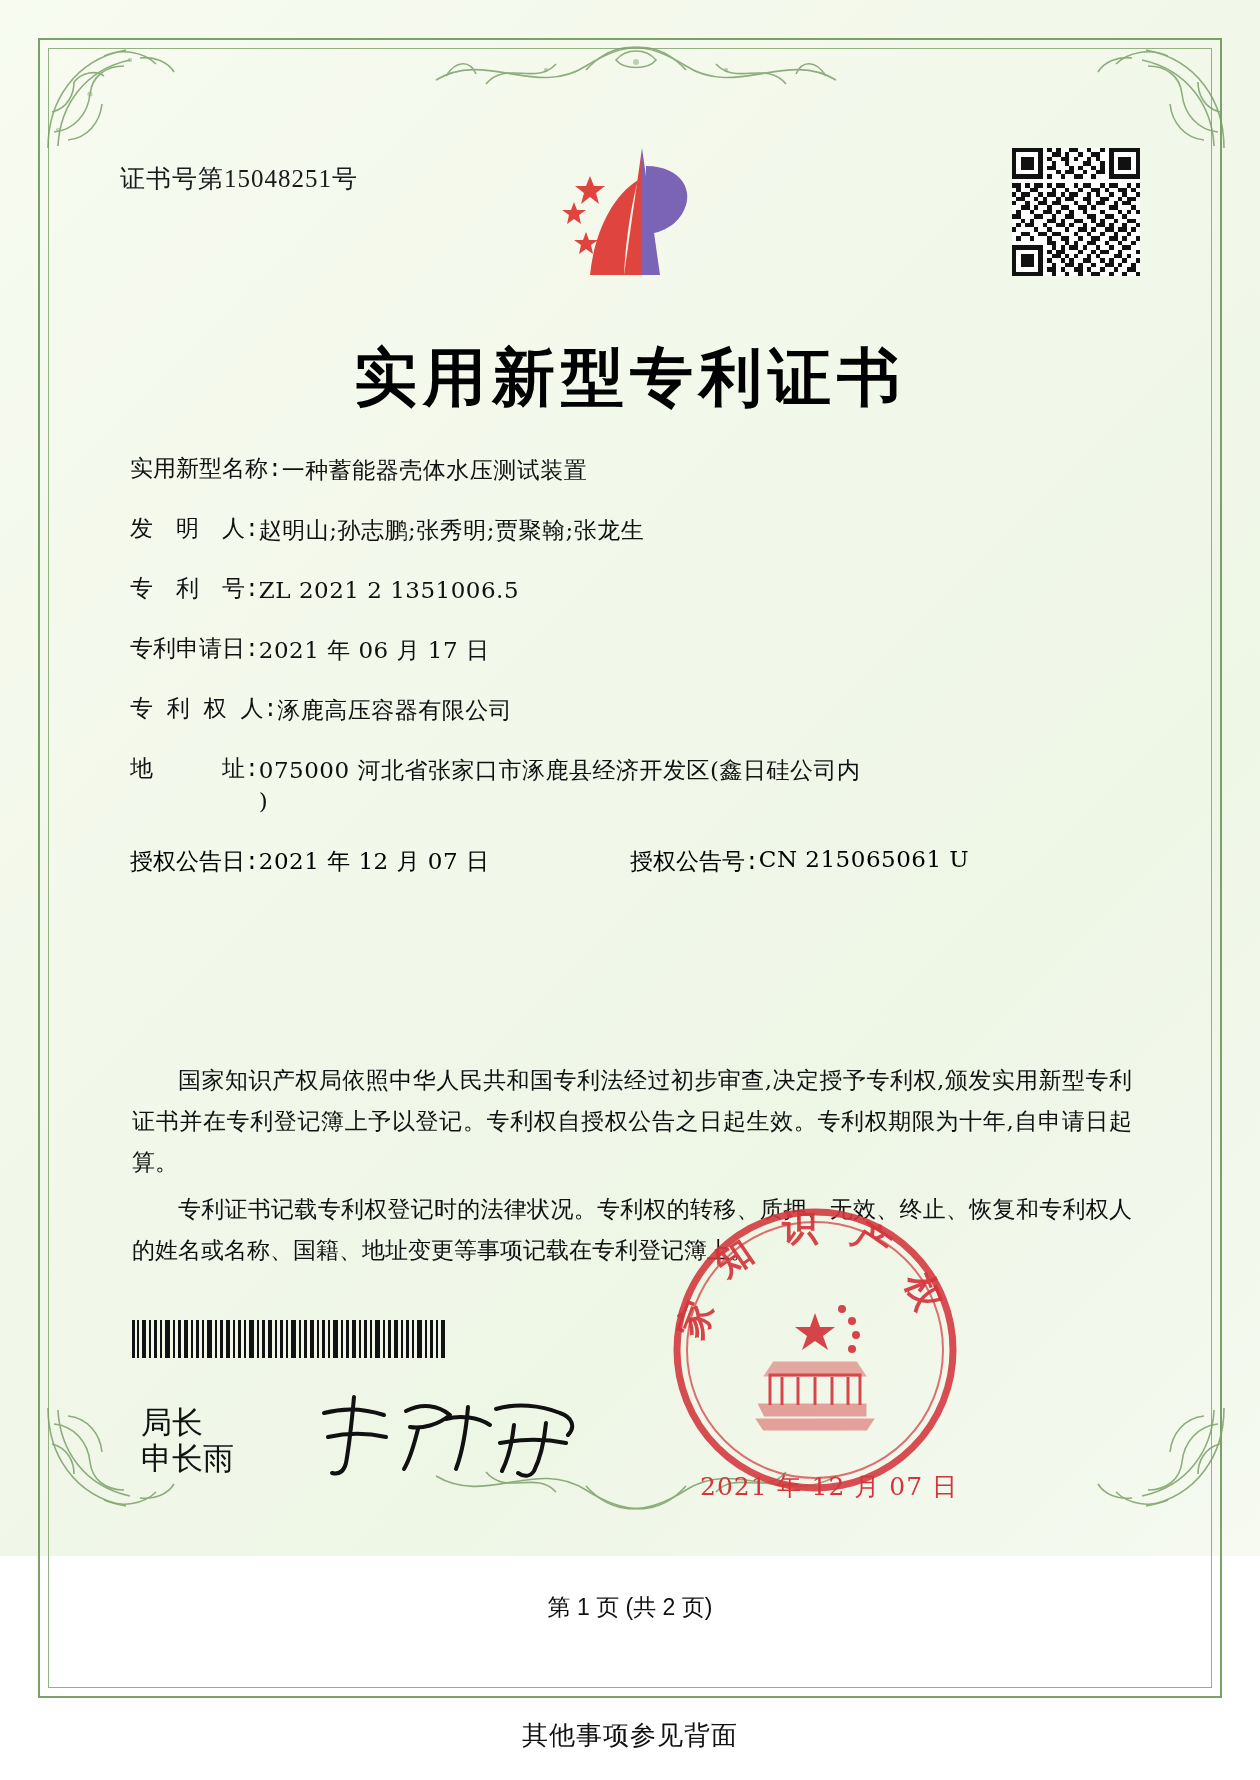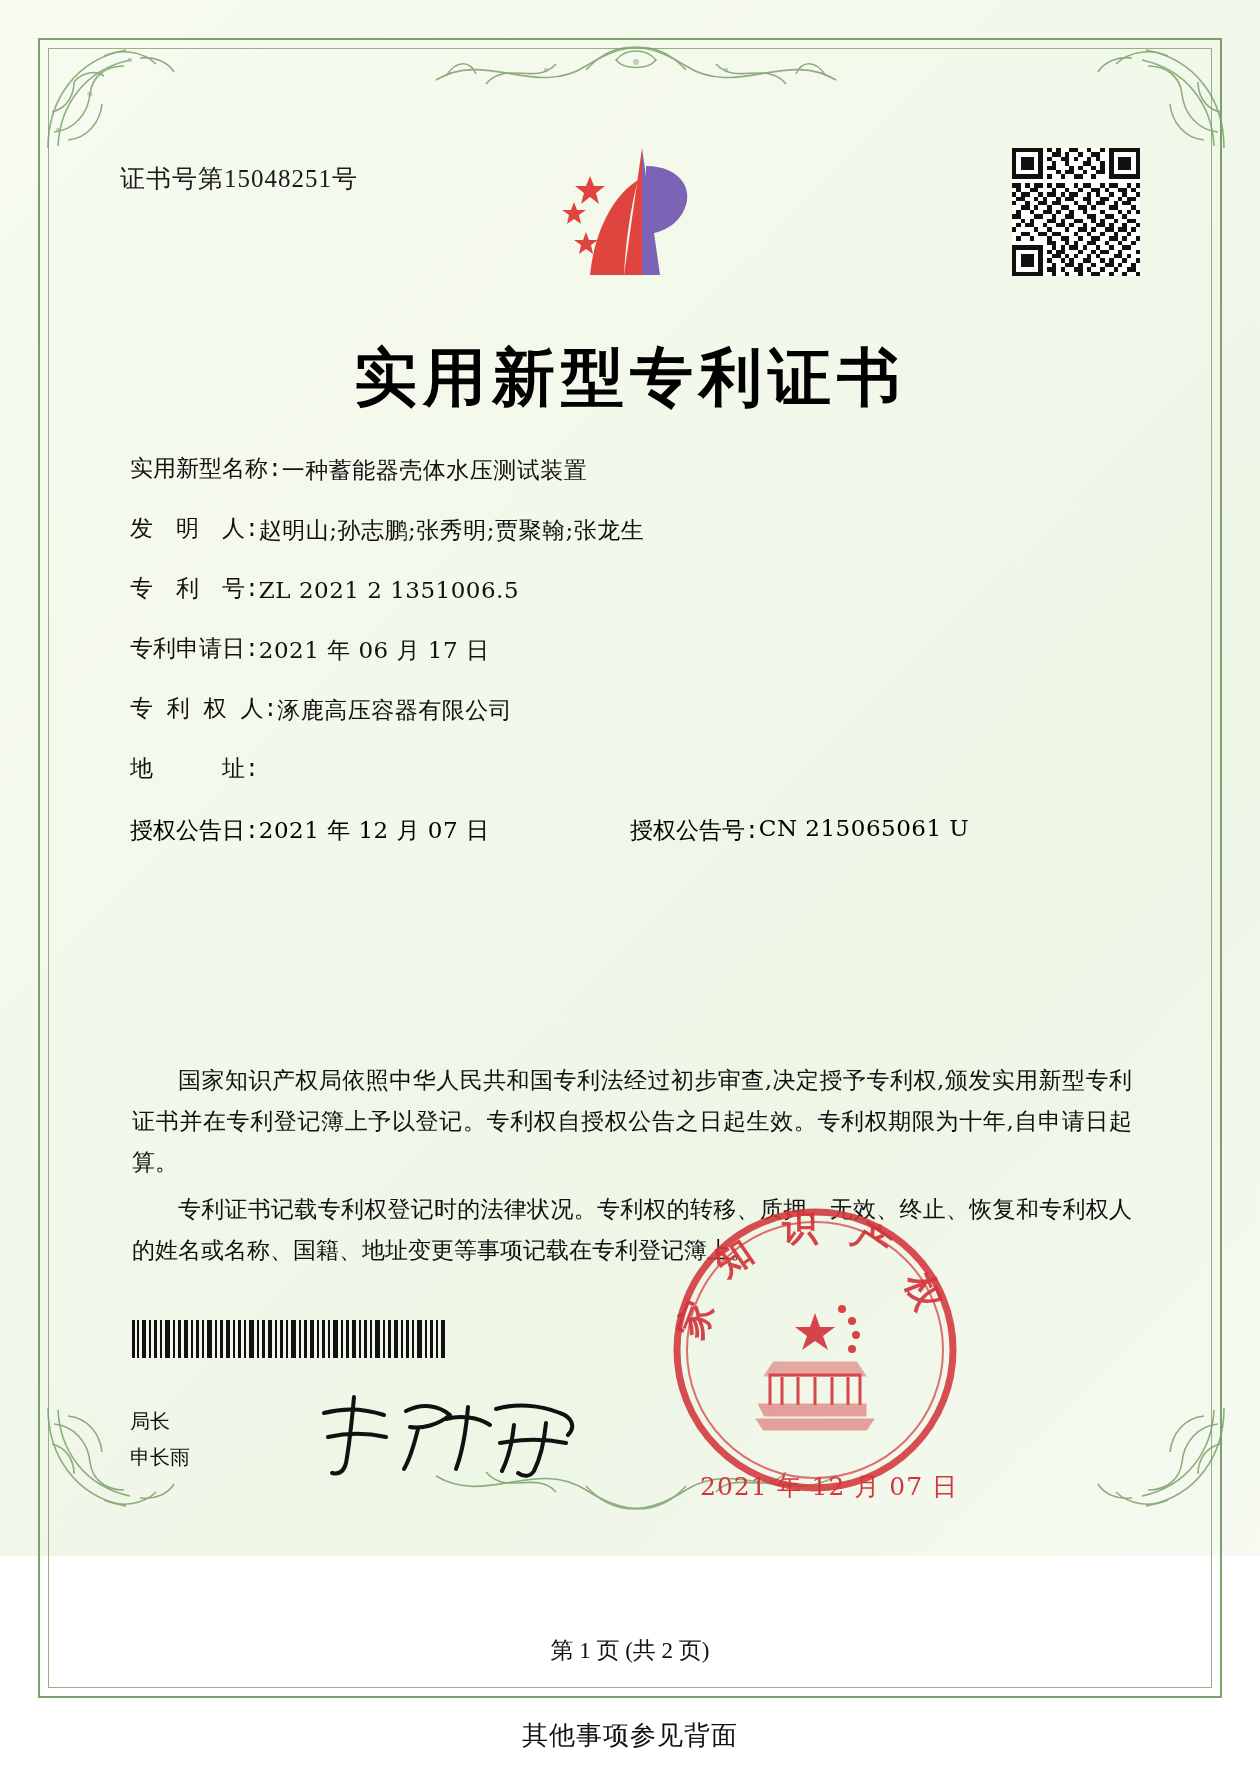--- a/index.html
+++ b/index.html
@@ -184,24 +184,24 @@
     position: absolute;
     left: 10px;
     top: 1200px;
     height: 38px;
     width: 320px;
   }
   .barcode svg { width: 100%; height: 100%; display:block; }
 
   .director {
     position: absolute;
-    left: 10px;
+    left: 21px;
     top: 1285px;
-    font-family: Liberation Mono, monospace;
-    font-size: 20px;
+    font-family: Liberation Sans, sans-serif;
+    font-size: 31px;
     line-height: 36px;
     color: #111;
   }
 
   .signature {
     position: absolute;
     left: 190px;
     top: 1265px;
     width: 280px;
     height: 100px;
@@ -223,24 +223,24 @@
     top: 1350px;
     font-family: "DejaVu Serif", serif;
     font-size: 25px;
     color: #d3353b;
     letter-spacing: 1px;
   }
 
   .page-num {
     position: absolute;
     left: 0;
-    top: 1515px;
+    top: 1472px;
     width: 1020px;
     text-align: center;
-    font-family: Liberation Serif, serif;
+    font-family: Liberation Sans, sans-serif;
     font-size: 23px;
     color: #111;
   }
 
   .footer-note {
     position: absolute;
     left: 0;
     top: 1598px;
     width: 1020px;
     text-align: center;
@@ -619,20 +619,22 @@
         <span class="field-value">2021 年 06 月 17 日</span>
       </div>
 
       <div class="field-row">
         <span class="field-label">专 利 权 人:</span>
         <span class="field-value">涿鹿高压容器有限公司</span>
       </div>
 
       <div class="field-row">
         <span class="field-label">地　　　址:</span>
+        <span class="field-value wide" style="white-space: pre-wrap;">075000 河北省张家口市涿鹿县经济开发区(鑫日硅公司内
+)</span>
       </div>
 
       <div class="row-two">
         <div class="cell-a">
           <span class="field-label">授权公告日:</span>
           <span class="field-value">2021 年 12 月 07 日</span>
         </div>
         <div class="cell-b">
           <span class="field-label">授权公告号:</span>
           <span class="field-value">CN 215065061 U</span>

